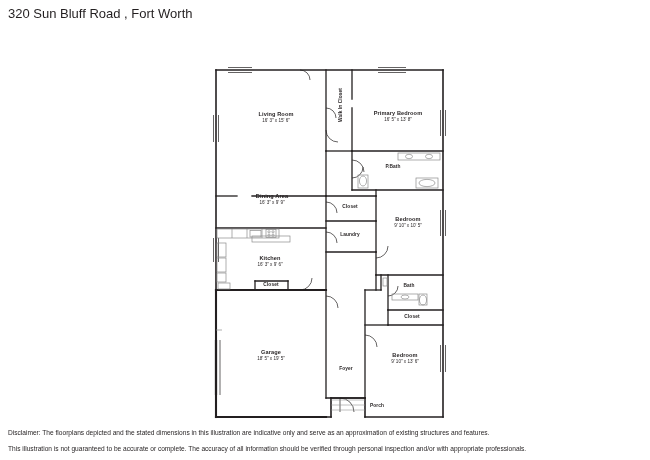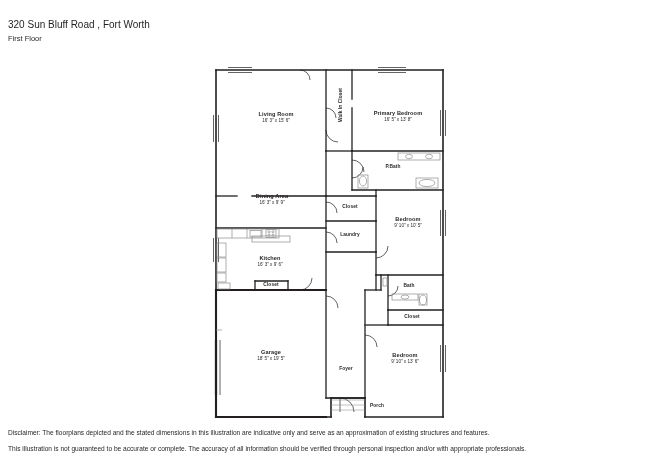--- a/index.html
+++ b/index.html
@@ -17,24 +17,23 @@
   }
 
   
   #header {
     position: absolute;
     left: 8px;
     top: 8px;
     width: 400px;
   }
   #header .addr {
-    font-size: 10px;
+    font-size: 13px;
     line-height: 11px;
     color: #231f20;
-    margin-top: 11px;
   }
   #header .floor {
     font-size: 7.5px;
     line-height: 11px;
     color: #231f20;
     margin-top: 3px;
   }
 
   
   #footer {
@@ -82,21 +81,20 @@
   .lbl.vert {
     transform: rotate(-90deg);
     transform-origin: 50% 50%;
   }
 </style>
 </head>
 <body>
 
 <div id="header">
   <div class="addr">320 Sun Bluff Road , Fort Worth</div>
-  <div class="floor">First Floor</div>
 </div>
 
 <div id="plan">
 
 <svg width="650" height="460" viewBox="0 0 650 460" xmlns="http://www.w3.org/2000/svg">
   <g fill="none" stroke="#231f20" stroke-width="1.6" stroke-linecap="square">
 
     <path d="M216 70 L443 70"></path>
 
     <path d="M443 70 L443 417"></path>

